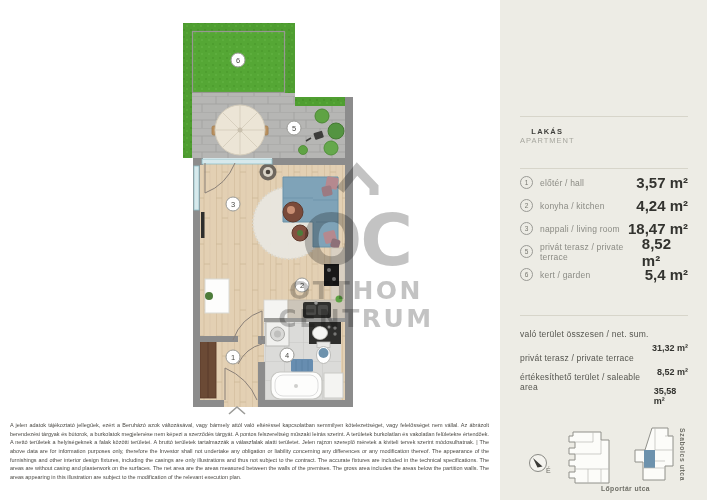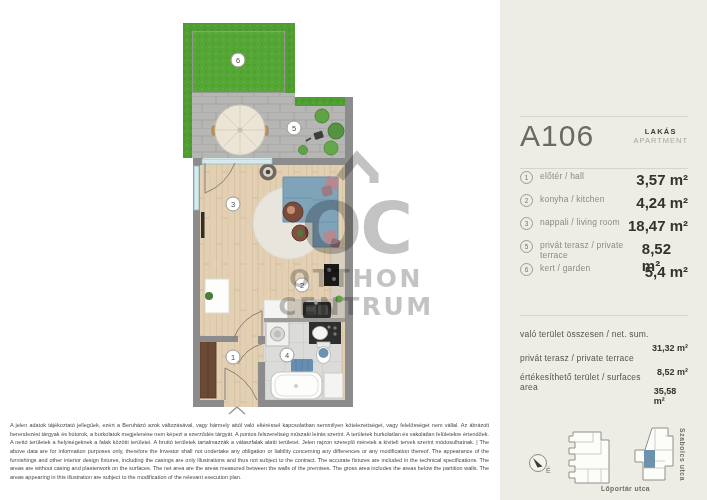--- a/index.html
+++ b/index.html
@@ -7,41 +7,41 @@
     width:707px;height:500px;position:relative;overflow:hidden;
     background:#ffffff;font-family:"Liberation Sans",sans-serif;
     -webkit-font-smoothing:antialiased;
   }
   
   .plan-svg{position:absolute;left:0;top:0;}
   .marker-c{fill:#ffffff;stroke:#9a9a96;stroke-width:1;}
   .marker-t{font-family:"Liberation Sans",sans-serif;font-size:7.5px;fill:#4b4b47;text-anchor:middle;}
   
   .watermark{
-    position:absolute;left:288px;top:140px;width:140px;height:186px;
+    position:absolute;left:288px;top:152px;width:140px;height:186px;
     mix-blend-mode:multiply;opacity:.85;pointer-events:none;
   }
   .wm-oc{font-family:"DejaVu Sans",sans-serif;font-weight:bold;font-size:72px;fill:#b9b9b9;letter-spacing:-2px;text-anchor:middle;}
   .wm-line{font-family:"DejaVu Sans",sans-serif;font-weight:bold;font-size:25px;fill:#b9b9b9;letter-spacing:2.5px;text-anchor:middle;}
   
   .disclaimer{
     position:absolute;left:10px;top:421px;width:479px;
     font-size:5.5px;line-height:1.57;color:#4a4843;text-align:justify;
   }
   
   .panel{position:absolute;left:500px;top:0;width:207px;height:500px;background:#edece5;}
   .divider{position:absolute;left:20px;width:168px;height:1px;background:#d7d5ca;}
   .d1{top:116px;} .d2{top:168px;} .d3{top:315px;}
   .title-row{position:absolute;left:20px;top:121px;width:168px;display:flex;justify-content:space-between;align-items:flex-start;}
   .unit-id{font-size:30px;font-weight:300;color:#6a6a64;letter-spacing:1px;line-height:1;}
   .unit-type{text-align:center;padding-top:6px;}
   .t-hu{font-size:7.5px;font-weight:bold;color:#3e3e3a;letter-spacing:1.2px;}
   .t-en{font-size:7.5px;color:#a7a79f;letter-spacing:1px;margin-top:0;}
   .rooms{position:absolute;left:20px;top:171px;width:168px;}
-  .room-row{height:23px;display:flex;}
+  .room-row{height:23px;display:flex;align-items:center;}
   .num-circle{
     width:11px;height:11px;border:1px solid #9a9a95;border-radius:50%;
     font-size:6.5px;color:#77776f;display:flex;align-items:center;justify-content:center;flex:0 0 auto;
   }
   .room-label{font-size:8.5px;color:#8b8b84;margin-left:7px;flex:1 1 auto;letter-spacing:.2px;}
   .room-area{font-size:15px;font-weight:bold;color:#33332f;}
   .totals{position:absolute;left:20px;top:322px;width:168px;}
   .total-row{height:24px;display:flex;align-items:center;justify-content:space-between;}
   .total-label{font-size:8.5px;color:#55554f;letter-spacing:.2px;}
   .total-value{font-size:9px;font-weight:bold;color:#33332f;margin-top:28px;}
@@ -252,21 +252,20 @@
     <text class="wm-line" x="68" y="175">CENTRUM</text>
   </svg>
 </div>
 
 <div class="disclaimer">A jelen adatok tájékoztató jellegűek, ezért a Beruházó azok változásával, vagy bármely attól való eltéréssel kapcsolatban semmilyen kötelezettséget, vagy felelősséget nem vállal. Az ábrázolt berendezési tárgyak és bútorok, a burkolatok megjelenése nem képezi a szerződés tárgyát. A pontos felszereltség műszaki leírás szerint. A területek burkolatlan és vakolatlan felületekre értendőek. A nettó területek a helyiségeknek a falak közötti területei. A bruttó területek tartalmazzák a válaszfalak alatti területet. Jelen rajzon szereplő méretek a kiviteli tervek szerint módosulhatnak.  |  The above data are for information purposes only, therefore the Investor shall not undertake any obligation or liability concerning any differences or any modification thereof. The appearance of the furnishings and other interior design fixtures, including the casings are only illustrations and thus not subject to the contract. The accurate fixtures are included in the technical specifications. The areas are without casing and plasterwork on the surfaces. The net area are the areas measured between the walls of the premises. The gross area includes the areas below the partition walls. The areas appearing in this illustration are subject to the modification of the relevant execution plan.</div>
 
 <div class="panel">
   <div class="divider d1"></div>
 
   <div class="title-row">
-    <div class="unit-id">A106</div>
     <div class="unit-type">
       <div class="t-hu">LAKÁS</div>
       <div class="t-en">APARTMENT</div>
     </div>
   </div>
 
   <div class="divider d2"></div>
 
   <div class="rooms">
     <div class="room-row">
@@ -301,21 +300,21 @@
   <div class="totals">
     <div class="total-row">
       <span class="total-label">való terület összesen / net. sum.</span>
       <span class="total-value">31,32 m²</span>
     </div>
     <div class="total-row">
       <span class="total-label">privát terasz  /  private terrace</span>
       <span class="total-value">8,52 m²</span>
     </div>
     <div class="total-row">
-      <span class="total-label">értékesíthető terület  /  surfaces area</span>
+      <span class="total-label">értékesíthető terület  /  saleable area</span>
       <span class="total-value">35,58 m²</span>
     </div>
   </div>
 </div>
 
 <svg class="compass" width="30" height="30" viewBox="0 0 30 30">
   <circle cx="11" cy="13" r="8.5" fill="#f4f3ee" stroke="#8a8a85" stroke-width="1"></circle>
   <polygon points="6,8 15.5,16.5 10.5,17.5" fill="#3a3a36"></polygon>
   <text x="19" y="23" font-size="7" fill="#6e6e66" font-family="Liberation Sans, sans-serif">É</text>
 </svg>

